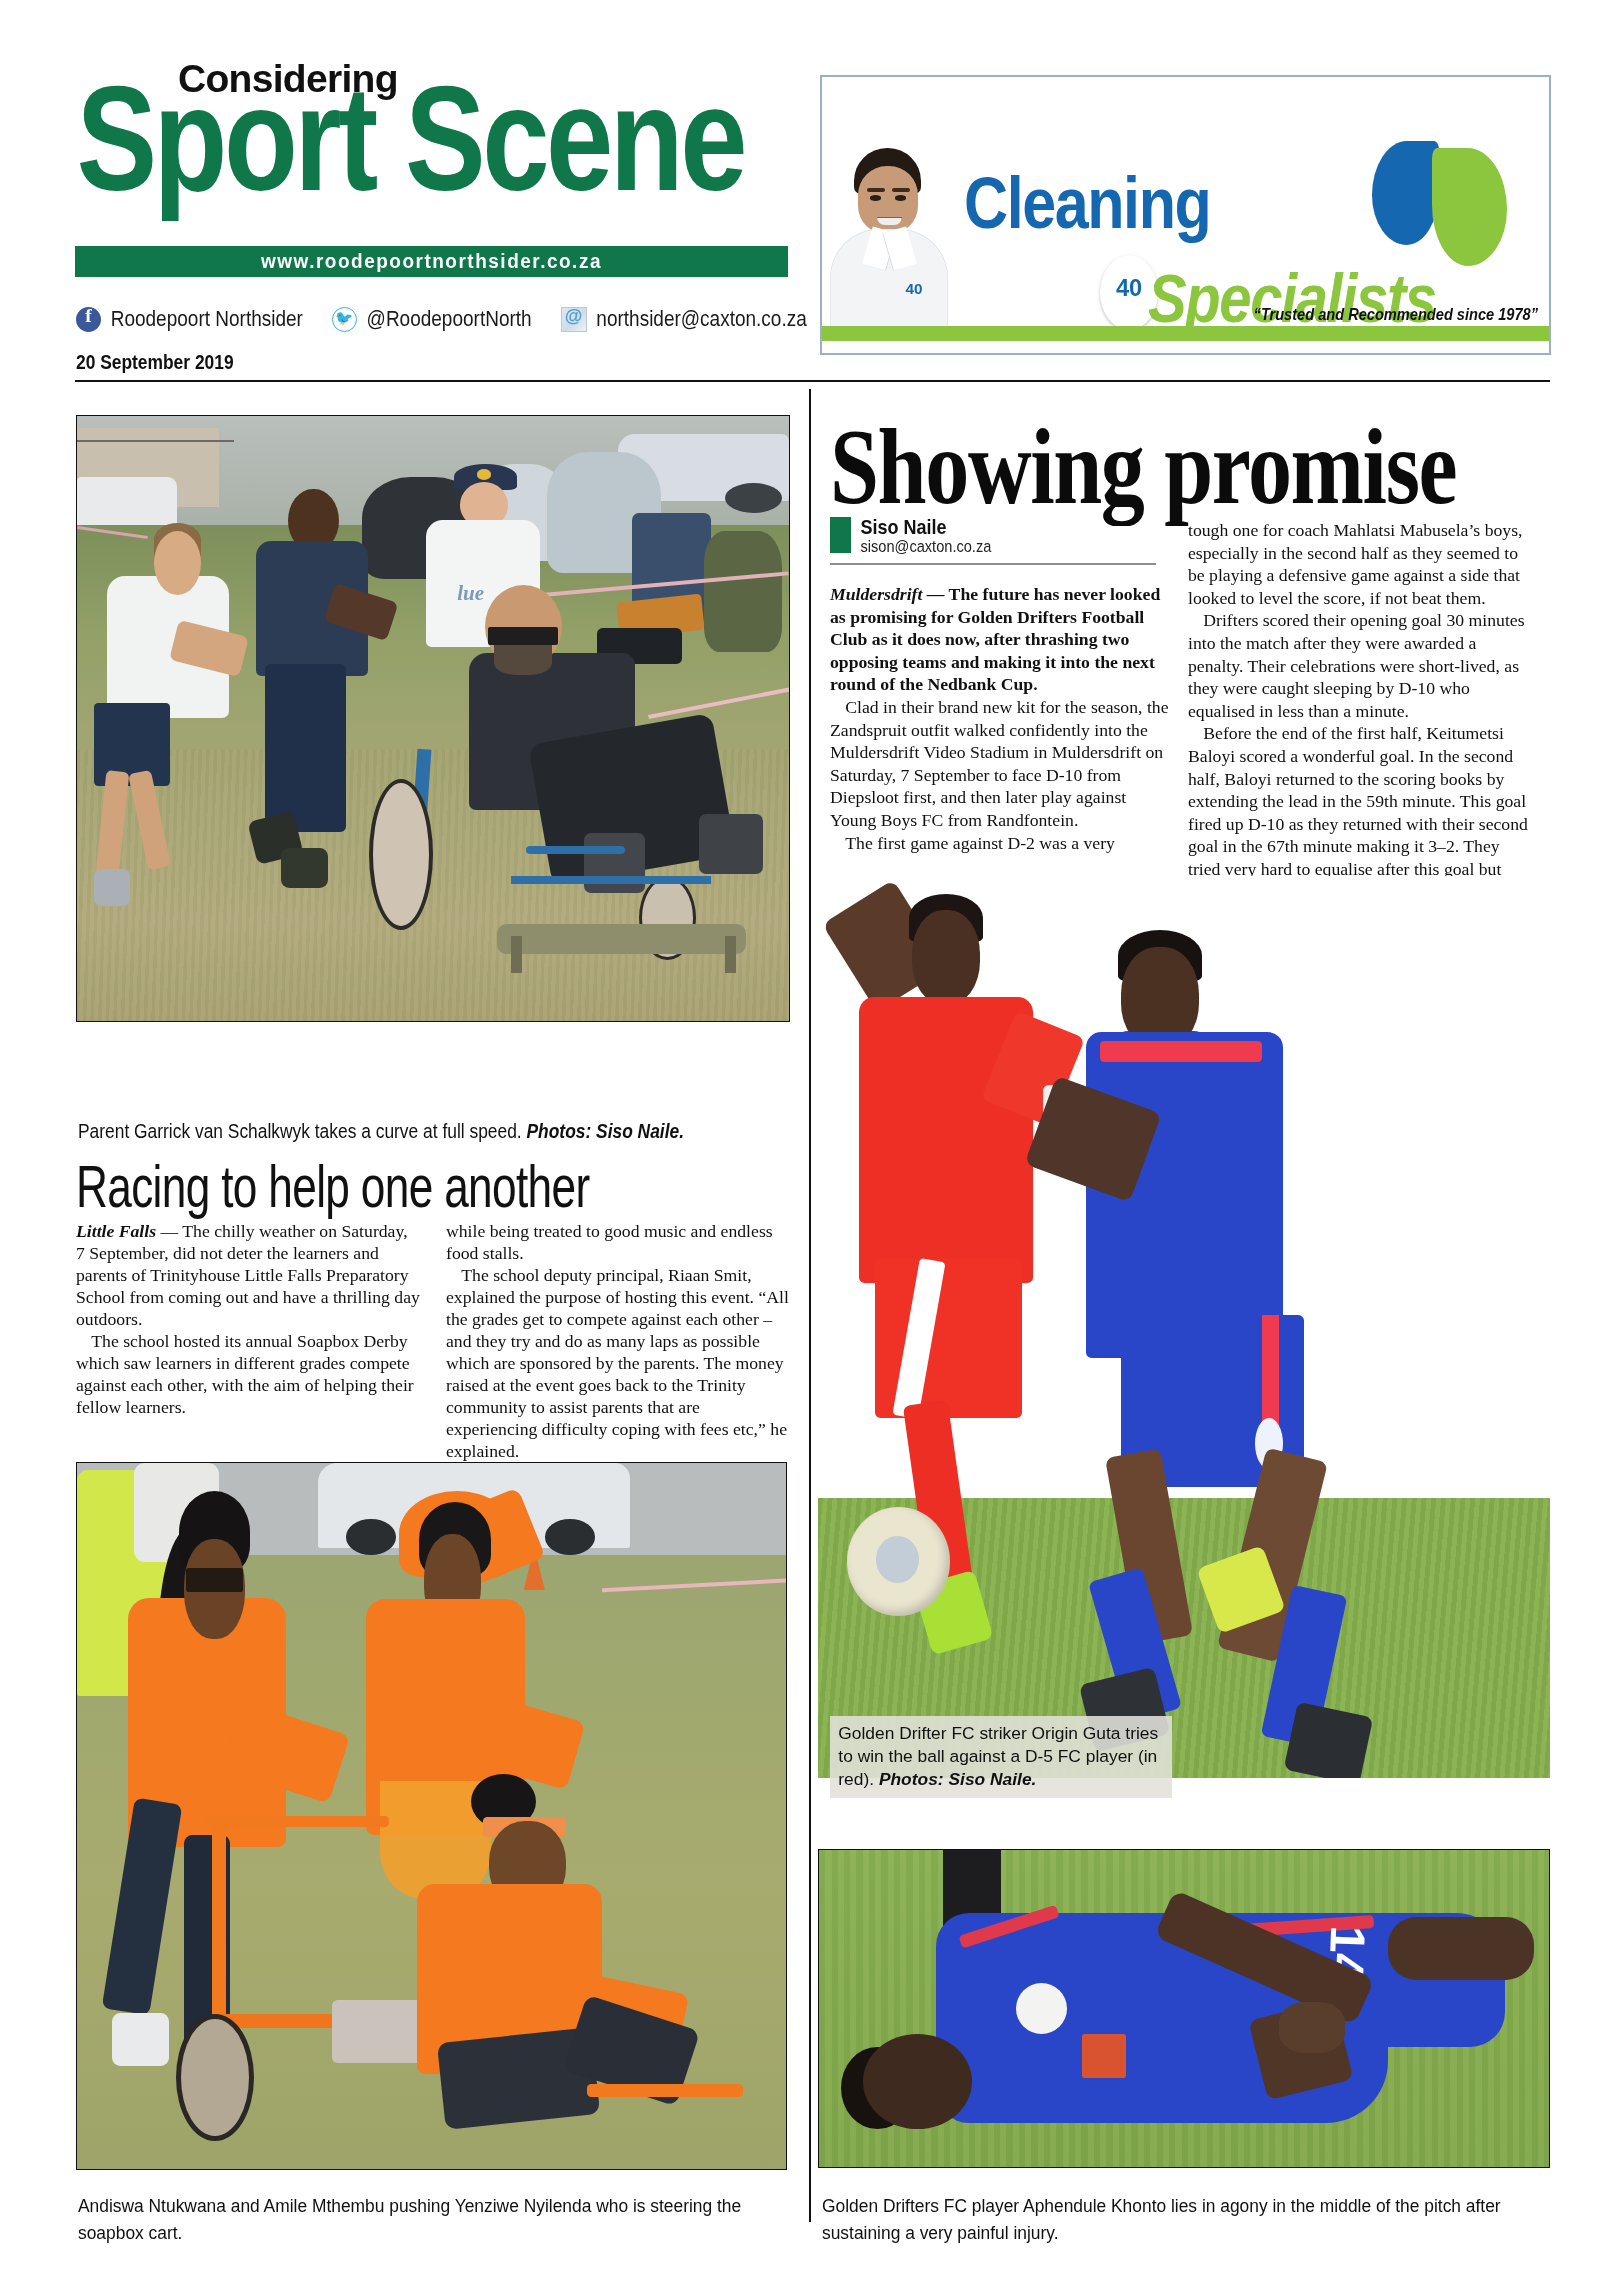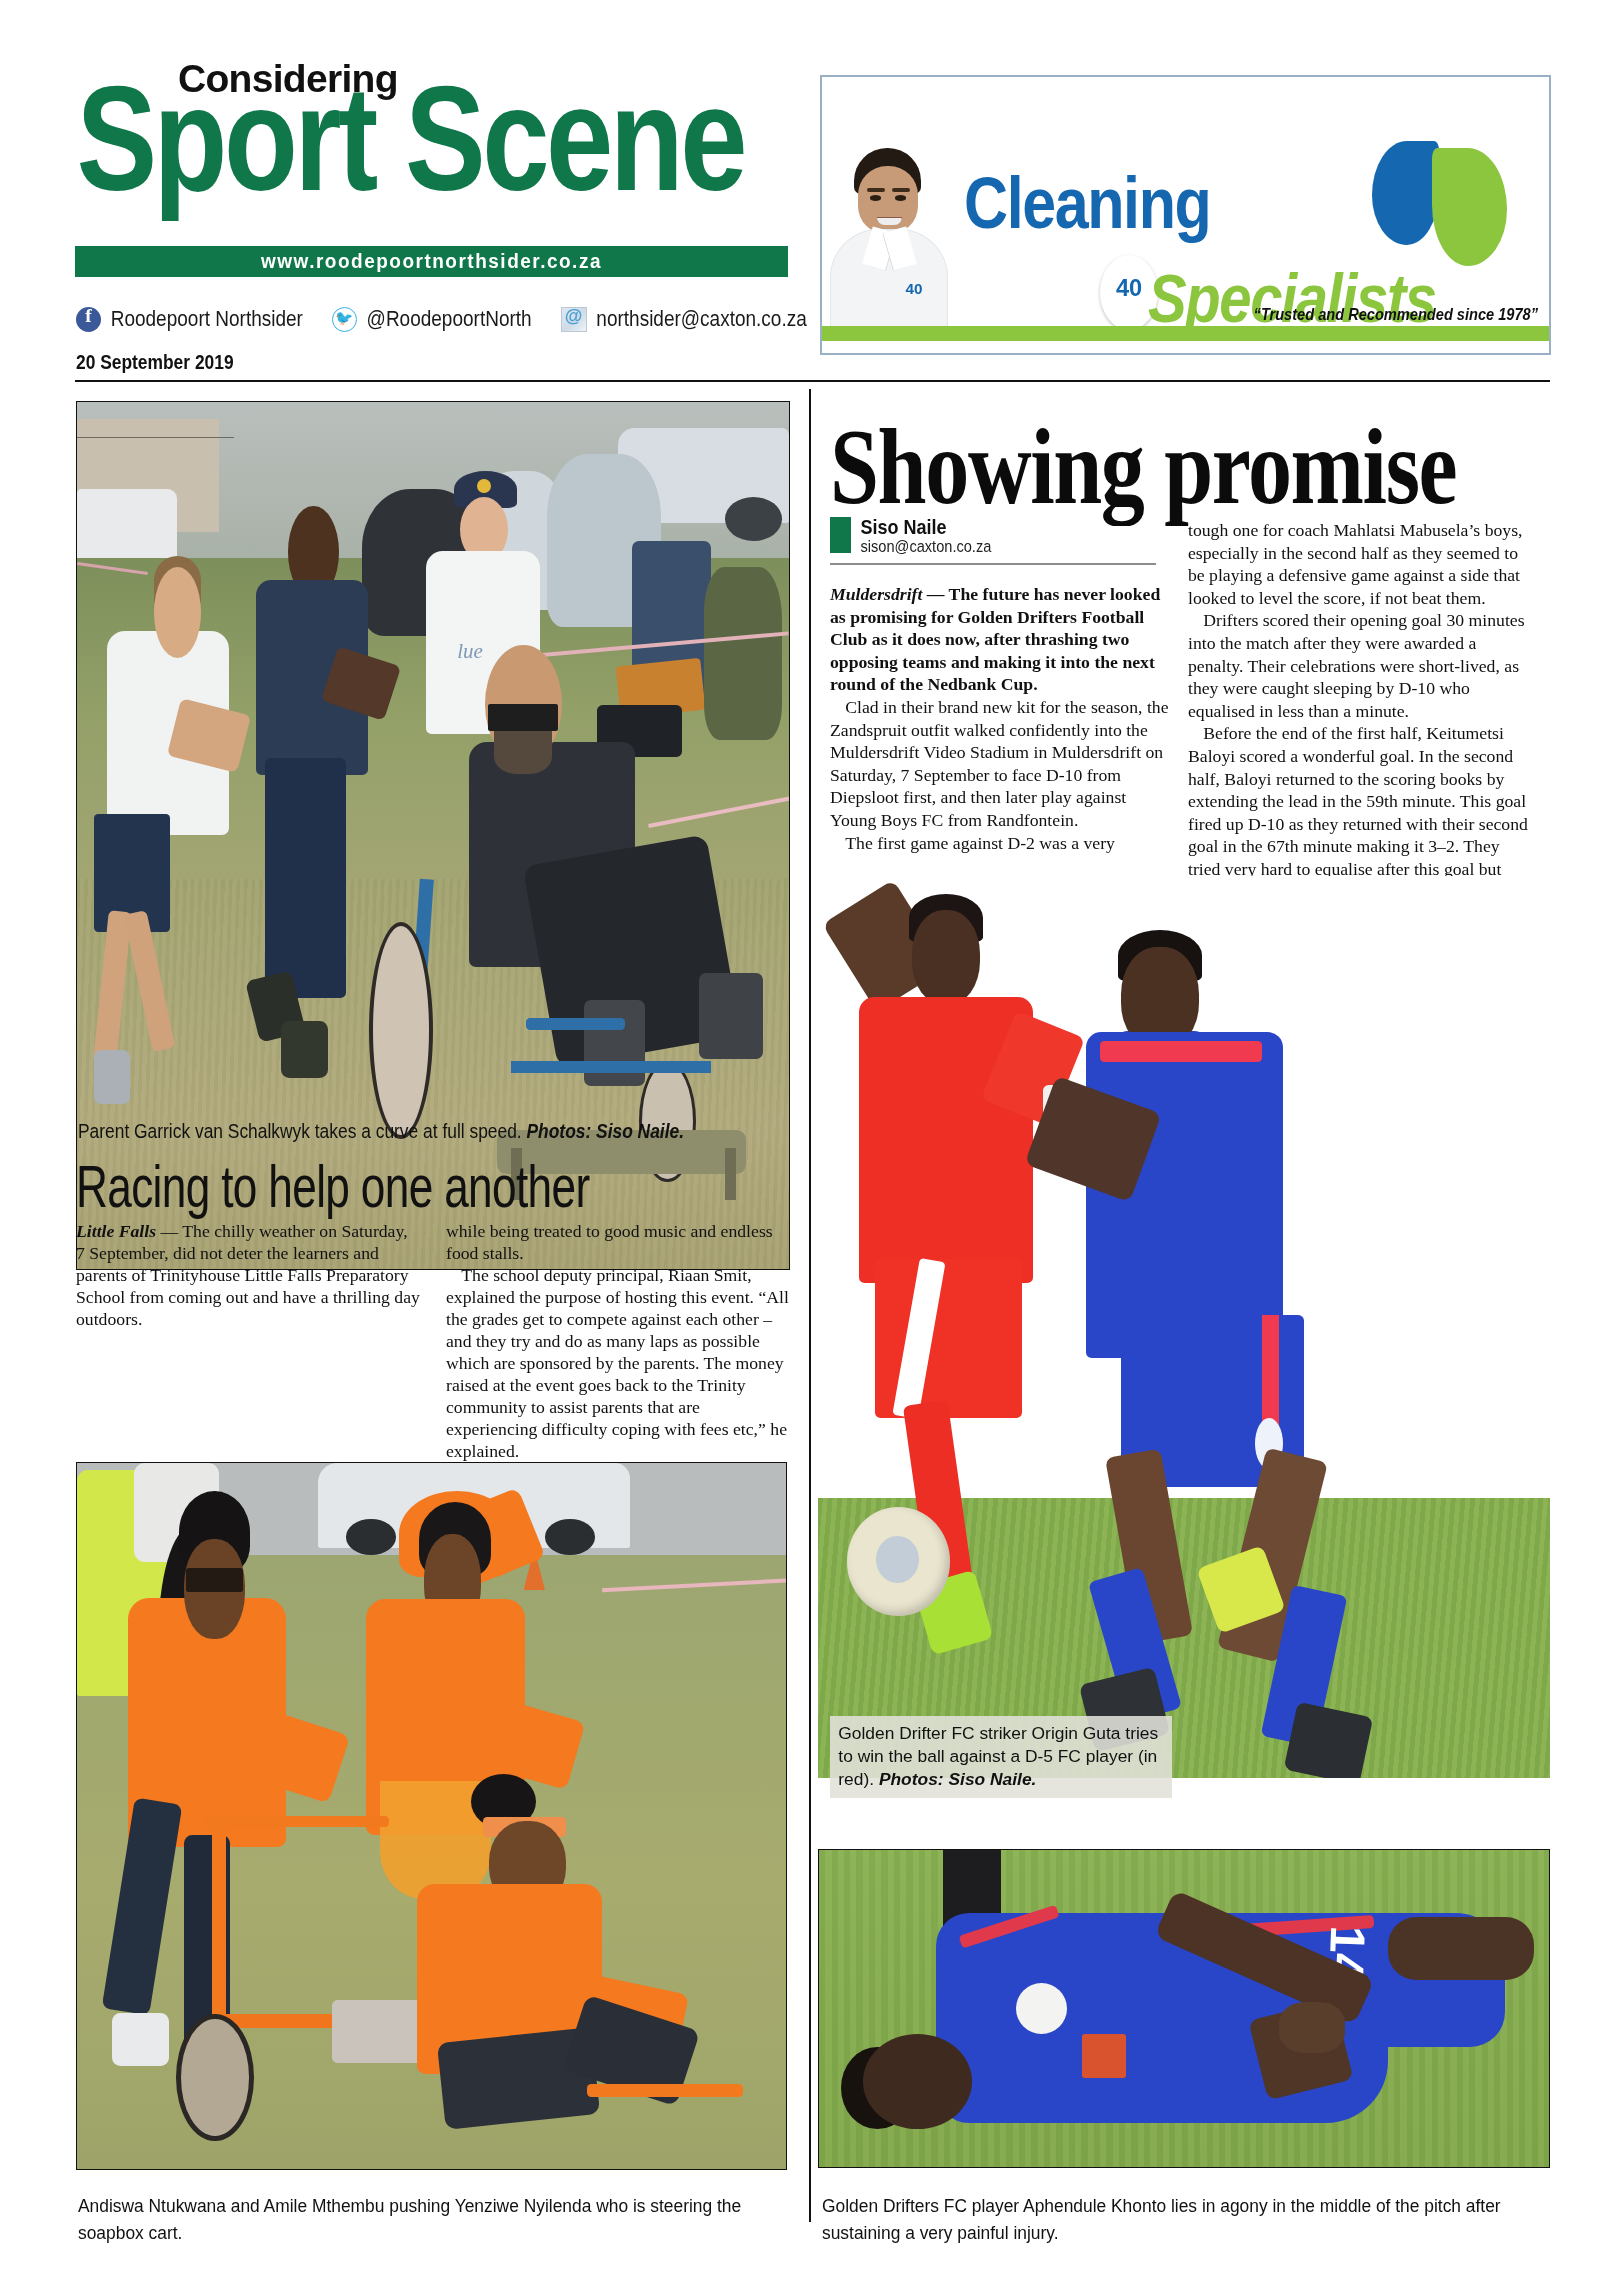--- a/index.html
+++ b/index.html
@@ -249,25 +249,26 @@
   .vrule {
     position: absolute;
     left: 809px; top: 389px;
     width: 2.1px; height: 1833px;
     background: #111;
   }
 
   
   .photo1 {
     position: absolute;
-    left: 76px; top: 401px;
-    width: 714px; height: 869px;
+    left: 76px; top: 415px;
+    width: 714px; height: 607px;
     border: 1.4px solid #111;
     overflow: hidden;
     background: #8a9a6a;
+    font-weight: bold;
   }
   .ph1-sky { position:absolute; left:0; top:0; width:100%; height:20%; background:linear-gradient(#b9bfbc,#a7b0a6); }
   .ph1-wallL { position:absolute; left:0; top:2%; width:20%; height:13%; background:#c9bfae; }
   .ph1-fence { position:absolute; left:0; top:4%; width:22%; height:1.4px; background:#6e6a62; }
   .ph1-carL { position:absolute; left:0; top:10%; width:14%; height:9%; background:#e9eaec; border-radius:4.2px 9.7px 2.8px 2.8px; }
   .ph1-carR { position:absolute; right:0; top:3%; width:24%; height:11%; background:#d7dde2; border-radius:16.7px 7px 2.8px 2.8px; }
   .ph1-carR2 { position:absolute; right:1%; top:11%; width:8%; height:5%; background:#3c4146; border-radius:50%; }
   .ph1-grass {
     position:absolute; left:0; top:18%; width:100%; height:82%;
     background:
@@ -743,20 +744,21 @@
 
   <div class="cap1">
     <span>Parent Garrick van Schalkwyk takes a curve at full speed. </span><b>Photos: Siso Naile.</b>
   </div>
 
   <div class="headline-racing">Racing to help one another</div>
 
   <div class="racing-cols">
     <div class="col">
       <p class="first"><span class="place">Little Falls</span><span> — The chilly weather on Saturday, 7 September, did not deter the learners and parents of Trinityhouse Little Falls Preparatory School from coming out and have a thrilling day outdoors.</span></p>
+      <p>The school hosted its annual Soapbox Derby which saw learners in different grades compete against each other, with the aim of helping their fellow learners.</p>
     </div>
     <div class="col">
       <p class="first">while being treated to good music and endless food stalls.</p>
       <p>The school deputy principal, Riaan Smit, explained the purpose of hosting this event. “All the grades get to compete against each other – and they try and do as many laps as possible which are sponsored by the parents. The money raised at the event goes back to the Trinity community to assist parents that are experiencing difficulty coping with fees etc,” he explained.</p>
     </div>
   </div>
 
   <div class="photo2">
     <div class="ph2-bg"></div>
     <div class="ph2-road"></div>

